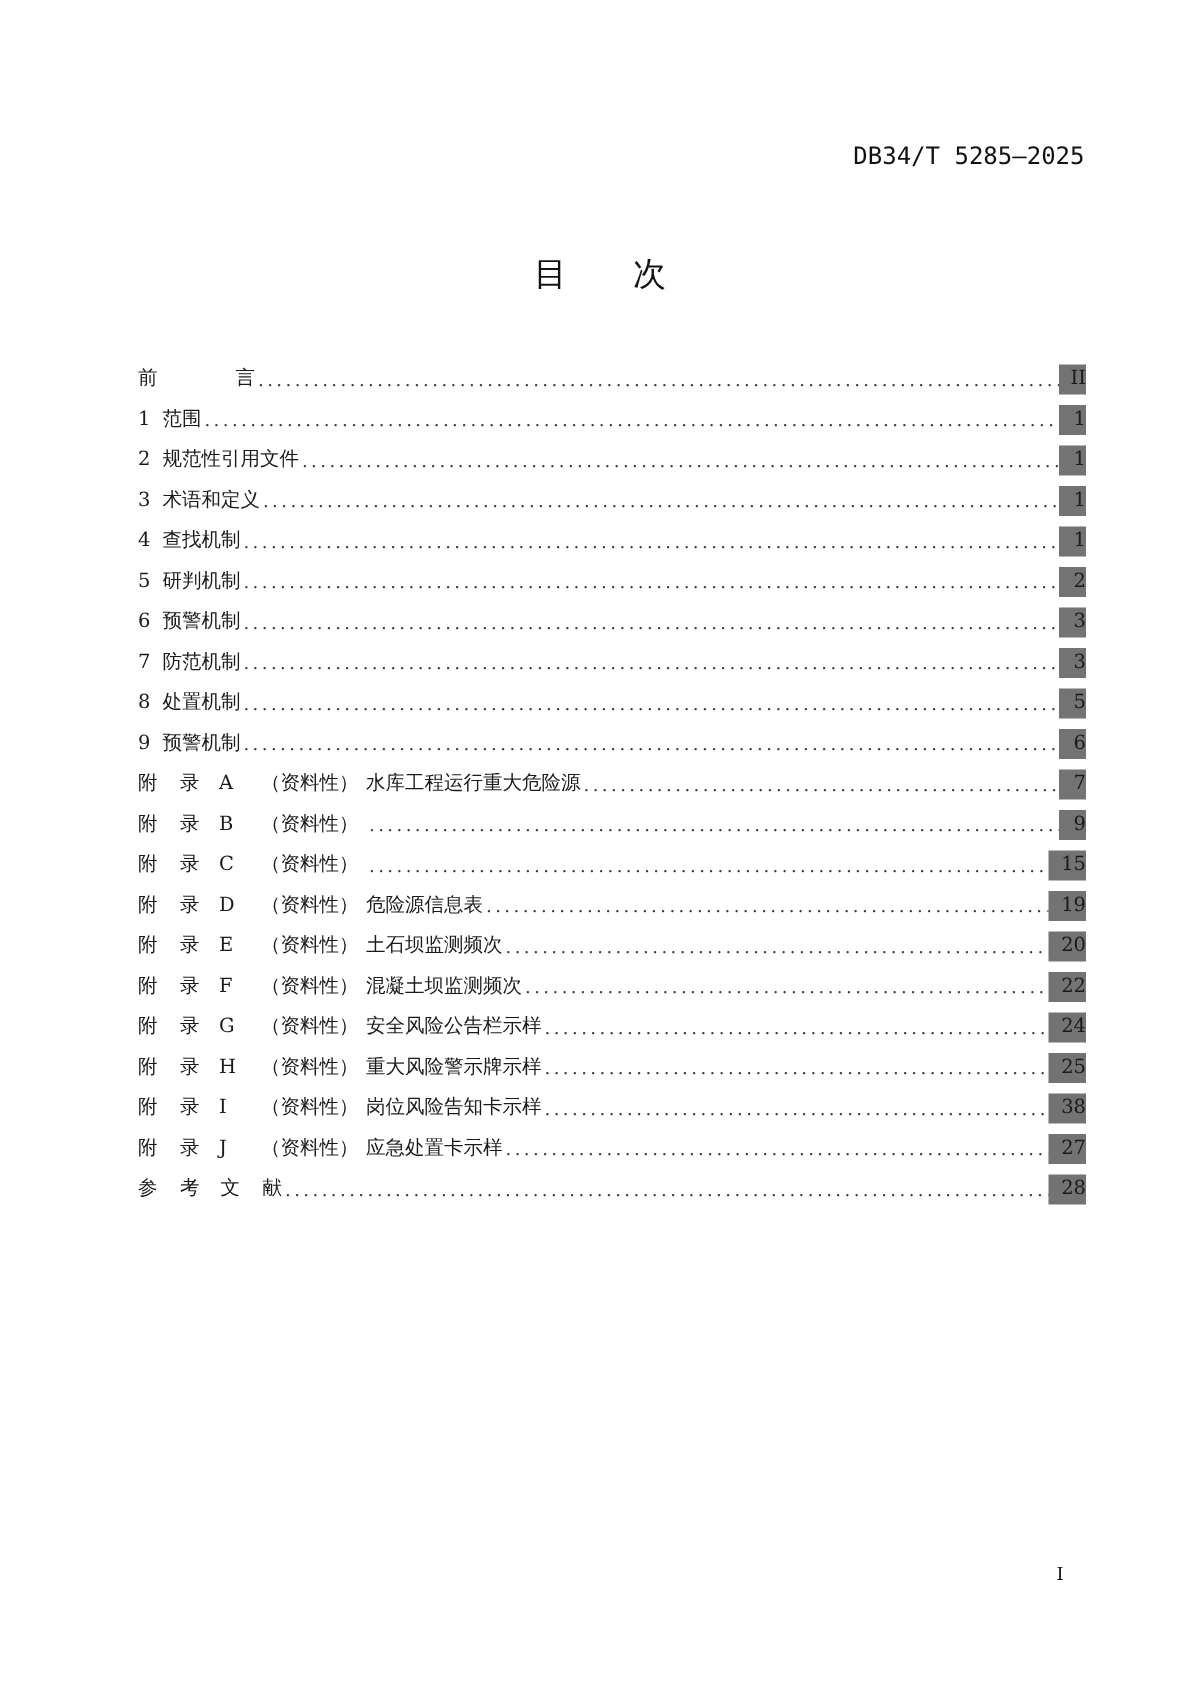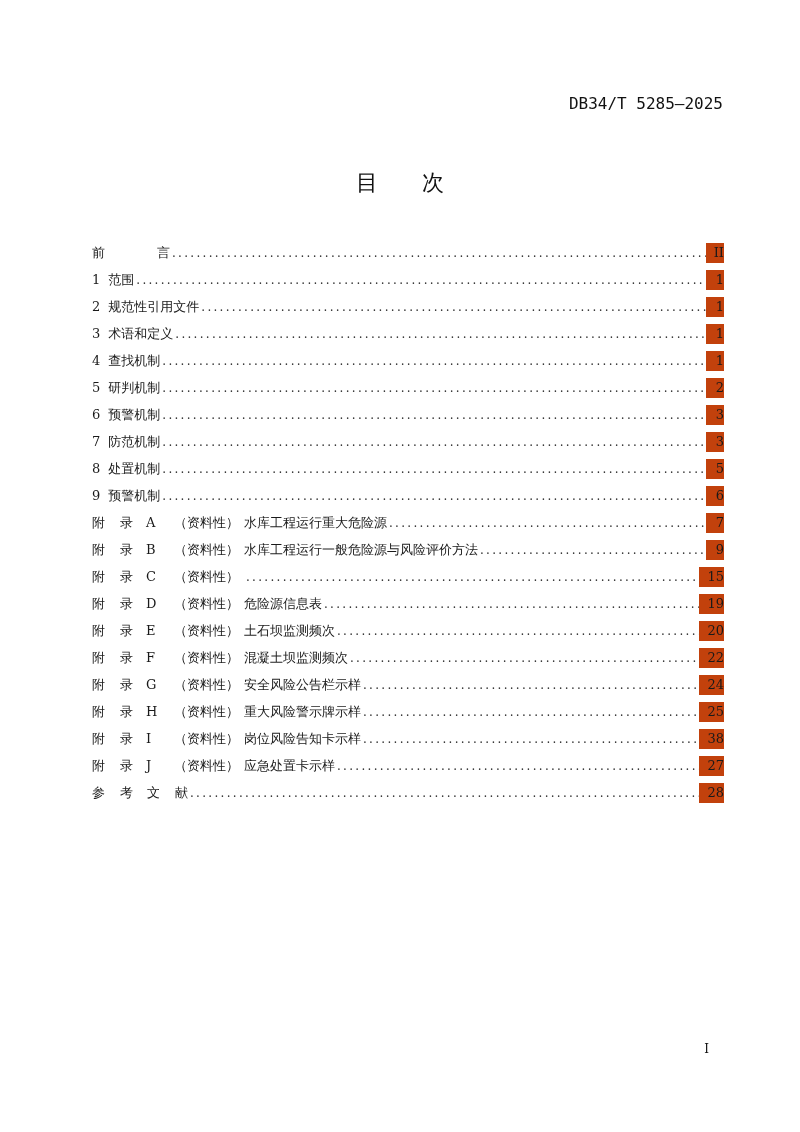--- a/index.html
+++ b/index.html
@@ -5,21 +5,21 @@
   html, body { margin:0; padding:0; background:#fff; }
   body { width:800px; height:1132px; position:relative; overflow:hidden; color:#1a1a1a; font-family:"DejaVu Serif", serif; }
   .std-code { position:absolute; top:94px; right:77px; font-family:"DejaVu Sans Mono", "Liberation Mono", monospace; font-size:16px; letter-spacing:0; color:#111; }
   .title { position:absolute; top:168px; left:0; width:800px; text-align:center; font-family:"DejaVu Sans", sans-serif; font-size:22px; color:#111; }
   .title span { display:inline-block; }
   .title .gap { width:44px; }
   .toc { position:absolute; top:243px; left:92px; width:632px; margin:0; padding:0; list-style:none; }
   .toc li { position:relative; height:27px; line-height:20px; font-size:13px; display:flex; align-items:flex-start; }
   .toc .label { white-space:nowrap; background:#fff; padding-right:2px; position:relative; z-index:1; display:flex; }
   .toc .dots { flex:1; overflow:hidden; white-space:nowrap; letter-spacing:2.3px; color:#333; font-size:12px; }
-  .toc .page { white-space:nowrap; padding-left:8px; background:#c2410c; min-width:10px; text-align:right; }
+  .toc .page { white-space:nowrap; padding-left:8px; background:#737373; min-width:10px; text-align:right; }
   .sp { display:inline-block; }
   .ann-a { width:28px; }
   .ann-b { width:26px; }
   .ann-c { width:28px; }
   .page-num { position:absolute; top:1042px; right:91px; font-size:12px; color:#111; }
 </style>
 </head>
 <body>
 
 <div class="std-code">DB34/T 5285—2025</div>
@@ -131,21 +131,20 @@
       </span>
     <span class="dots">................................................................................................................</span>
     <span class="page">7</span>
   </li>
   <li>
     <span class="label">
         <span class="ann-a">附</span>
         <span class="ann-b">录</span>
         <span class="ann-c">B</span>
         <span style="width:70px">（资料性）</span>
-        <span>水库工程运行一般危险源与风险评价方法</span>
       </span>
     <span class="dots">................................................................................................................</span>
     <span class="page">9</span>
   </li>
   <li>
     <span class="label">
         <span class="ann-a">附</span>
         <span class="ann-b">录</span>
         <span class="ann-c">C</span>
         <span style="width:70px">（资料性）</span>

